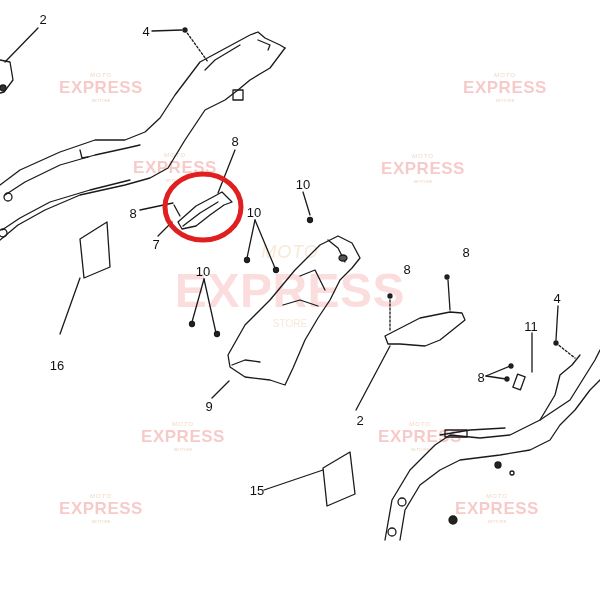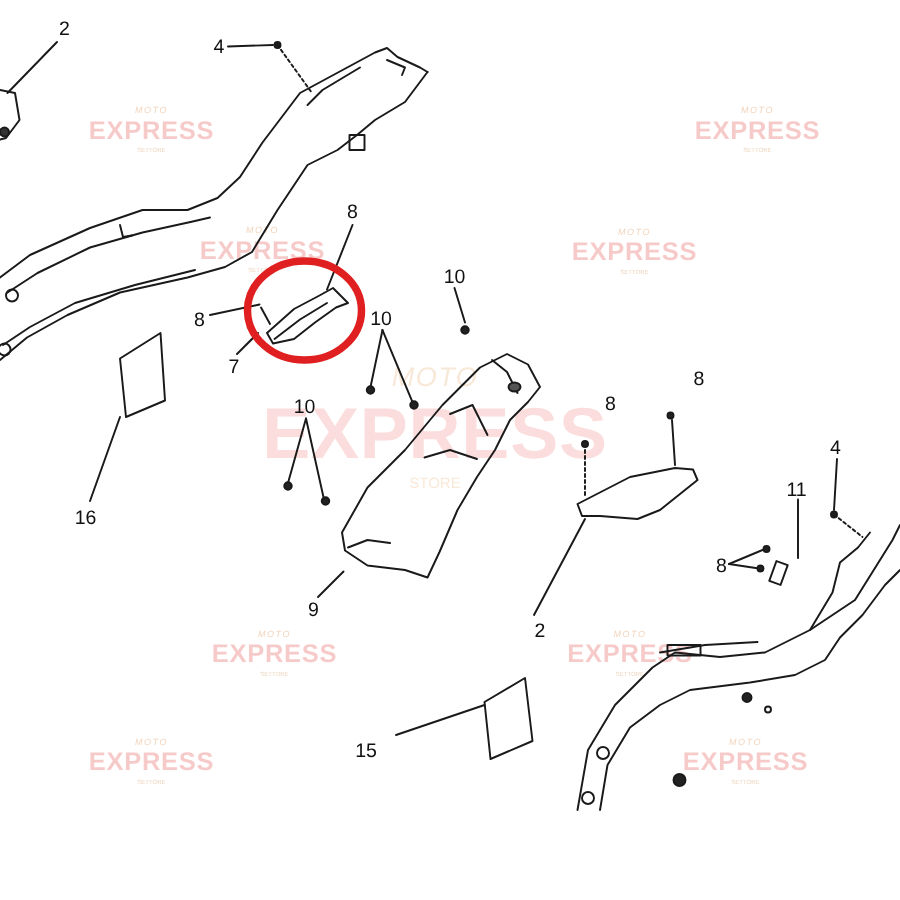--- a/index.html
+++ b/index.html
@@ -180,23 +180,23 @@
 
   <div id="callout-layer">
       <div class="callout" style="left: 43px; top: 19px;">2</div>
       <div class="callout" style="left: 146px; top: 31px;">4</div>
       <div class="callout" style="left: 235px; top: 141px;">8</div>
       <div class="callout" style="left: 133px; top: 213px;">8</div>
       <div class="callout" style="left: 156px; top: 244px;">7</div>
       <div class="callout" style="left: 303px; top: 184px;">10</div>
       <div class="callout" style="left: 254px; top: 212px;">10</div>
       <div class="callout" style="left: 203px; top: 271px;">10</div>
-      <div class="callout" style="left: 57px; top: 345px;">16</div>
+      <div class="callout" style="left: 57px; top: 365px;">16</div>
       <div class="callout" style="left: 209px; top: 406px;">9</div>
       <div class="callout" style="left: 407px; top: 269px;">8</div>
       <div class="callout" style="left: 466px; top: 252px;">8</div>
       <div class="callout" style="left: 557px; top: 298px;">4</div>
       <div class="callout" style="left: 531px; top: 326px;">11</div>
       <div class="callout" style="left: 481px; top: 377px;">8</div>
       <div class="callout" style="left: 360px; top: 420px;">2</div>
-      <div class="callout" style="left: 244px; top: 490px; margin-top: 10px;">15</div>
+      <div class="callout" style="left: 257px; top: 490px;">15</div>
     </div>
 </div>
 
 </body></html>

